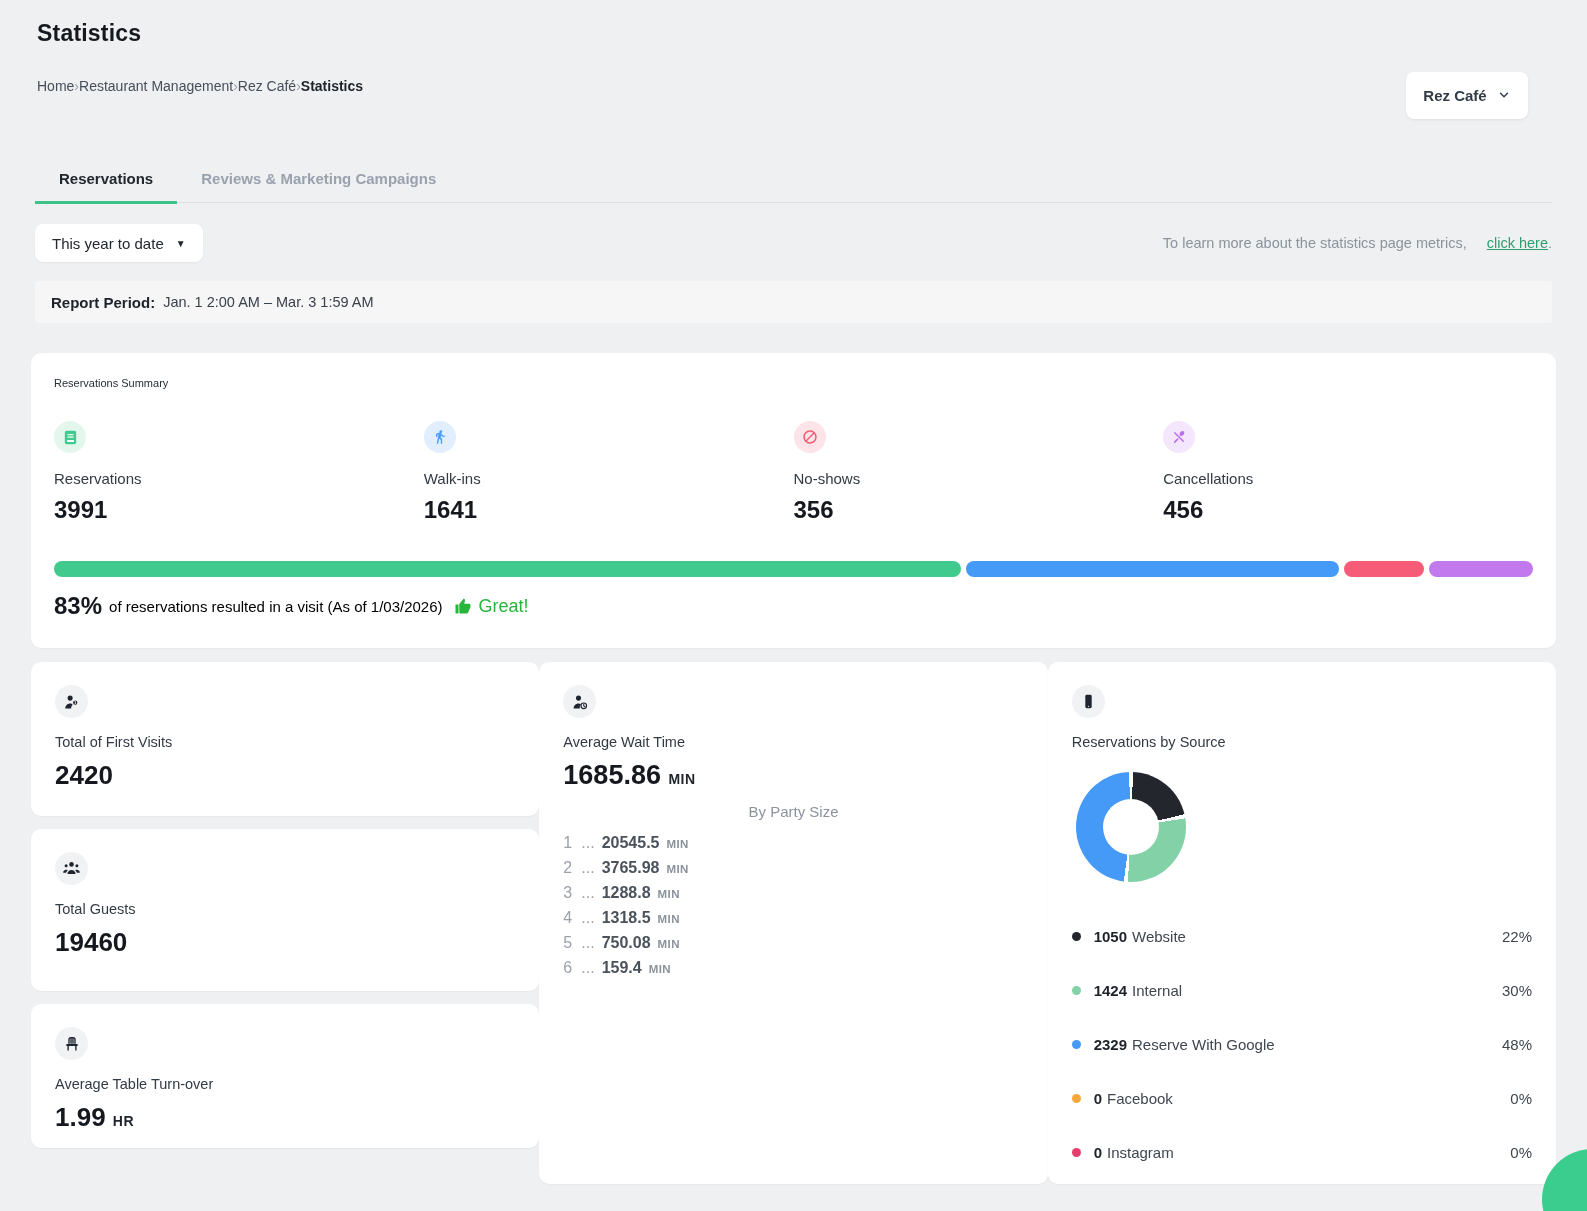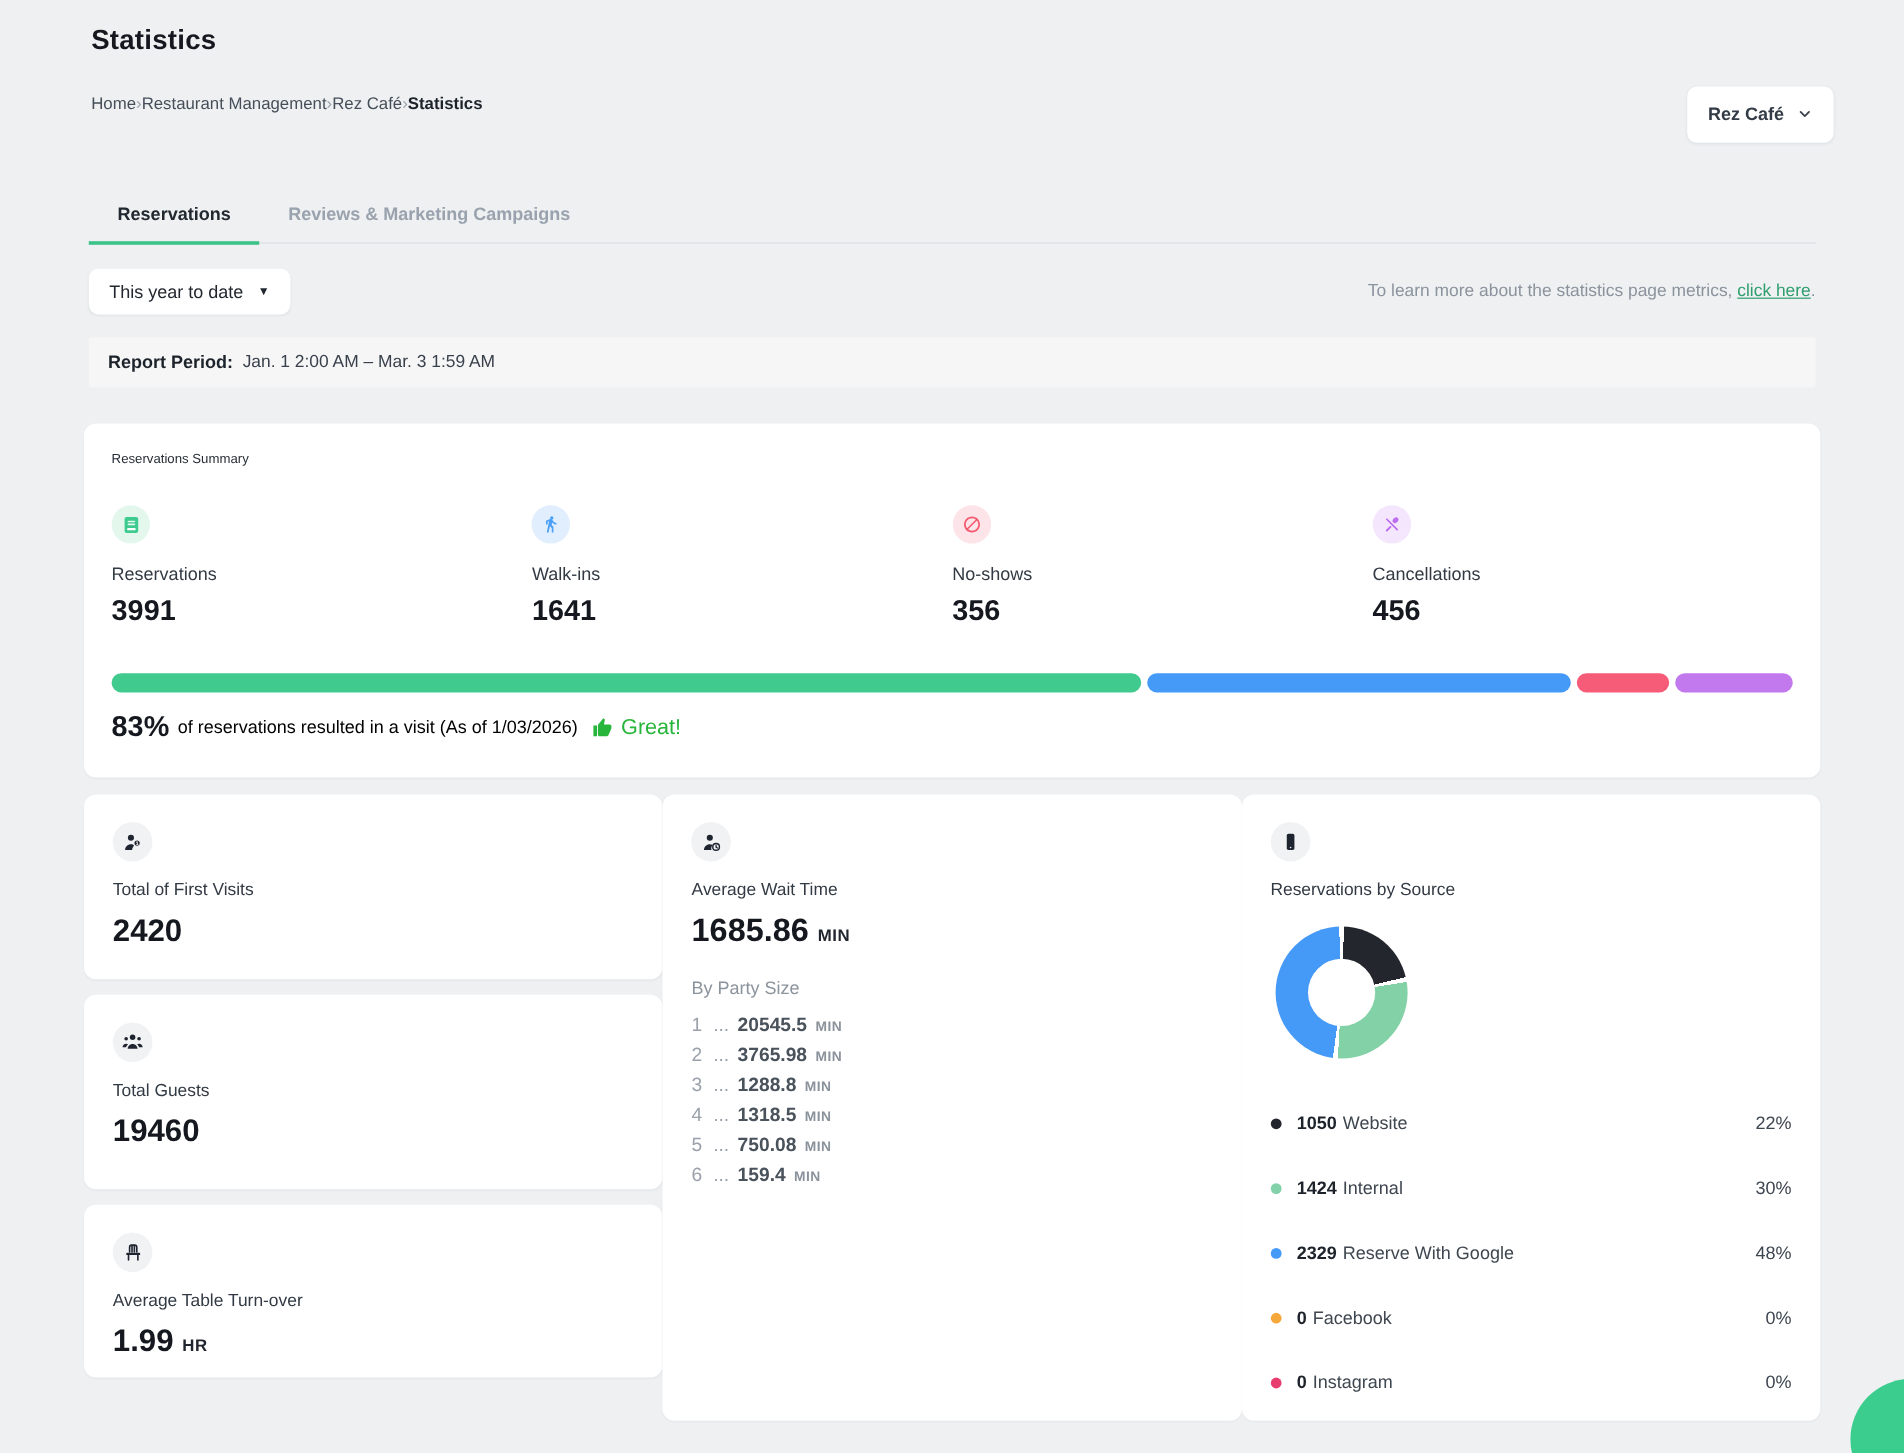--- a/index.html
+++ b/index.html
@@ -2,21 +2,21 @@
 <html><head>
 <meta charset="utf-8">
 <style>
   * { box-sizing: border-box; }
   html,body { margin:0; padding:0; }
   body {
     width:1587px; height:1211px; position:relative; overflow:hidden;
     background:#eef0f2; color:#1d232b;
     font-family:"Liberation Sans", sans-serif;
   }
-  .page { padding:0 74px; position:relative; }
+  .page { padding:0 35px; position:relative; }
 
   .page-title { font-size:23px; font-weight:700; color:#15191f; margin:0; padding:20px 2px 0; letter-spacing:.2px; }
 
   .breadcrumb { display:flex; align-items:center; margin-top:31px; padding-left:2px; font-size:14px; color:#454e59; }
   .breadcrumb .crumb { cursor:pointer; }
   .breadcrumb .crumb.current { font-weight:700; color:#1d232b; }
   .breadcrumb .sep { color:#9aa2ac; font-size:14px; }
 
   .venue-selector {
     position:absolute; top:72px; right:59px; width:122px; height:47px;
@@ -31,21 +31,21 @@
   .tab.active { color:#22282f; border-bottom-color:#3cc389; }
 
   .controls-row { display:flex; align-items:center; justify-content:space-between; margin-top:21px; }
   .date-filter {
     background:#fff; border-radius:8px; height:38px; padding:0 17px;
     display:flex; align-items:center; gap:12px; font-size:15px; color:#22282f; cursor:pointer;
     box-shadow:0 1px 2px rgba(20,30,40,.05);
   }
   .date-filter .caret { font-size:10px; color:#22282f; }
   .learn-more { font-size:14.5px; color:#8b939d; }
-  .learn-more a { color:#2f9e6e; text-decoration:underline; cursor:pointer; }
+  .learn-more a { color:#2f9e6e; text-decoration:underline; cursor:pointer;margin-left:16px; }
 
   .report-period {
     margin-top:19px; height:42px; background:#f6f6f7; border-radius:3px;
     display:flex; align-items:center; padding:0 16px; gap:8px;
   }
   .report-period .rp-label { font-size:15px; font-weight:700; color:#1d232b; }
   .report-period .rp-value { font-size:14.5px; color:#39414c; }
 
   .card { background:#fff; border-radius:10px; box-shadow:0 1px 2px rgba(20,30,40,.04); }
 
@@ -70,21 +70,21 @@
   .stat-card { padding:23px 24px; }
   .stat-card.small-1 { height:154px; }
   .stat-card.small-2 { height:162px; }
   .stat-card.small-3 { height:144px; }
   .tall-card { min-height:504px; }
   .gray-icon { background:#f1f2f3; width:33px; height:33px; }
   .stat-label { font-size:14.5px; color:#323a44; margin-top:16px; }
   .stat-value { font-size:26px; font-weight:700; color:#15191f; margin-top:10px; }
   .stat-unit { font-size:14px; font-weight:700; letter-spacing:.5px; color:#21262e; }
 
-  .section-sub { font-size:15px; color:#8b939d; margin-top:24px; }
+  .section-sub { font-size:15px; color:#8b939d; margin-top:12px;text-align:center; }
   .party-list { margin-top:14px; display:flex; flex-direction:column; gap:7px; }
   .party-row { font-size:16px; color:#9aa1ab; display:flex; align-items:baseline; gap:7px; }
   .party-row .p-size { min-width:11px; }
   .party-row .p-val { font-weight:700; color:#4a525c; }
   .party-row .p-unit { font-size:11.5px; font-weight:700; color:#8a929c; letter-spacing:.4px; }
 
   .donut-wrap { margin-top:22px; margin-left:4px; position:relative; width:110px; height:110px; }
   .donut { width:110px; height:110px; border-radius:50%; }
   .donut-hole { position:absolute; left:27px; top:27px; width:56px; height:56px; border-radius:50%; background:#fff; }
 

